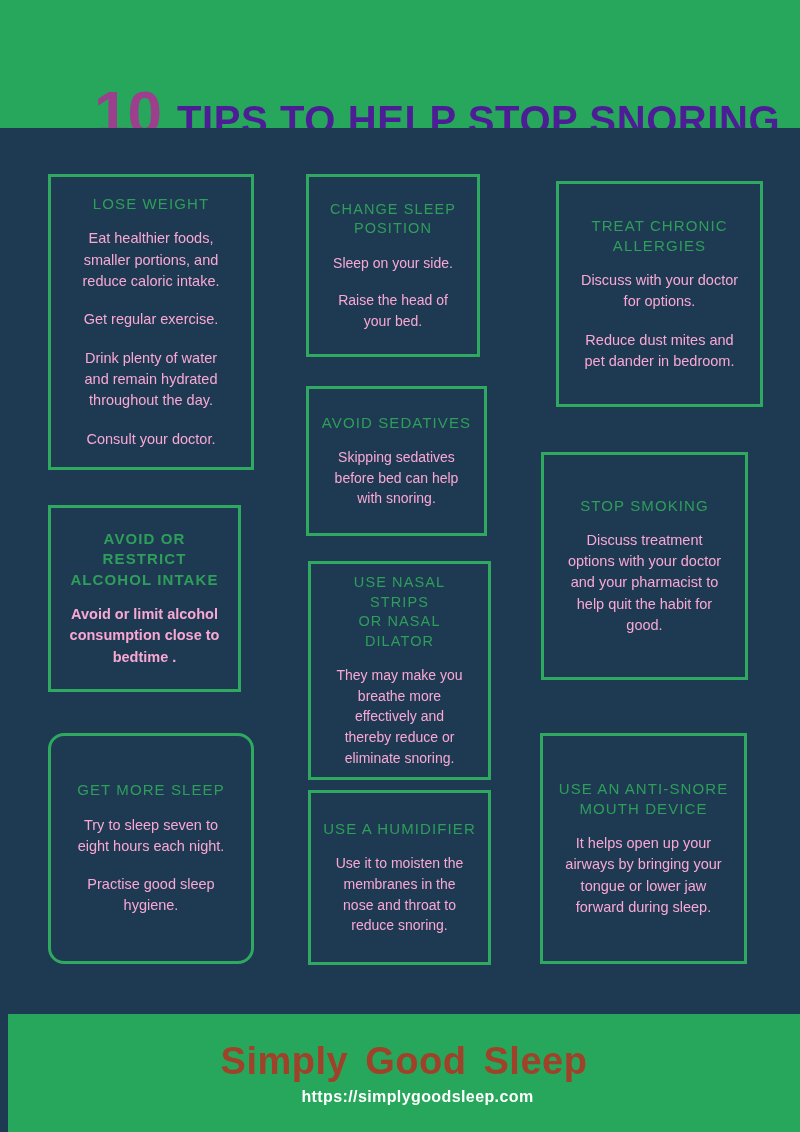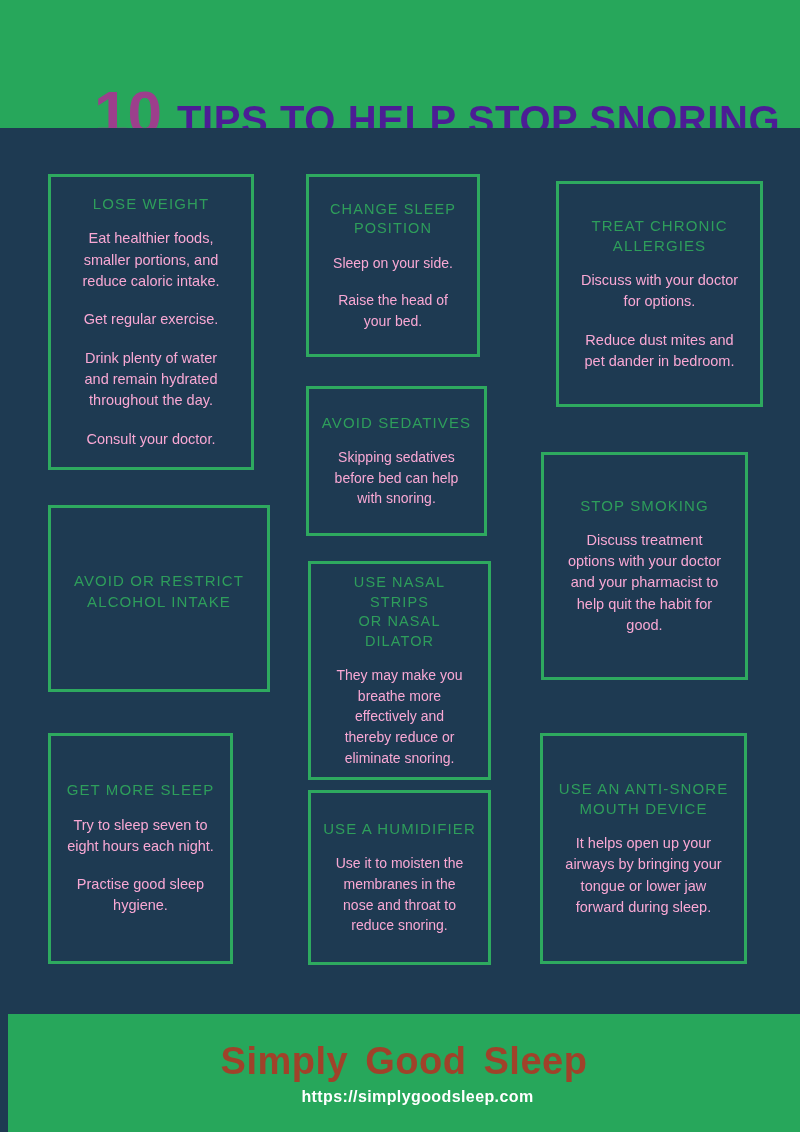--- a/index.html
+++ b/index.html
@@ -74,22 +74,22 @@
   .card-body{
     color:#f9a8d4;
     font-size:14.5px;
     line-height:1.47;
     white-space:pre-line;
   }
   .card-body + .card-body{ margin-top:17px; }
 
   
   #card-lose-weight      { left:48px;  top:174px; width:206px; height:296px;text-align:center; }
-  #card-alcohol          { left:48px;  top:505px; width:222px; height:187px; }
-  #card-more-sleep       { left:48px;  top:733px; width:185px; height:231px; }
+  #card-alcohol          { left:48px;  top:505px; width:193px; height:187px;font-weight:bold; }
+  #card-more-sleep       { left:48px;  top:733px; width:206px; height:231px;border-radius:16px; }
   
   #card-sleep-position   { left:306px; top:174px; width:174px; height:183px; }
   #card-sedatives        { left:306px; top:386px; width:181px; height:150px; }
   #card-nasal-strips     { left:308px; top:561px; width:183px; height:219px; }
   #card-humidifier       { left:308px; top:790px; width:183px; height:175px; }
   
   #card-allergies        { left:556px; top:169px; width:207px; height:226px;margin-top:12px; }
   #card-stop-smoking     { left:541px; top:452px; width:207px; height:228px; }
   #card-mouth-device     { left:540px; top:733px; width:207px; height:231px; }
 
@@ -146,20 +146,23 @@
     <div class="card-body">Get regular exercise.</div>
     <div class="card-body">Drink plenty of water
 and remain hydrated
 throughout the day.</div>
     <div class="card-body">Consult your doctor.</div>
   </div>
 
   <div class="card" id="card-alcohol">
     <div class="card-title">AVOID  OR  RESTRICT
 ALCOHOL INTAKE</div>
+    <div class="card-body">Avoid or limit alcohol
+consumption close to
+bedtime .</div>
   </div>
 
   <div class="card" id="card-more-sleep">
     <div class="card-title">GET  MORE  SLEEP</div>
     <div class="card-body">Try to sleep seven to
 eight hours each night.</div>
     <div class="card-body">Practise good sleep
 hygiene.</div>
   </div>
 

